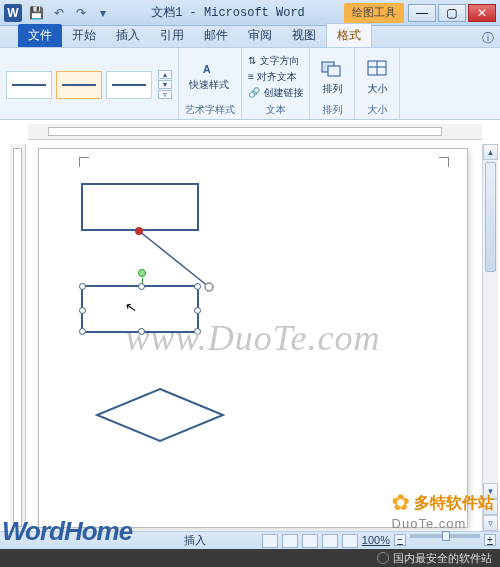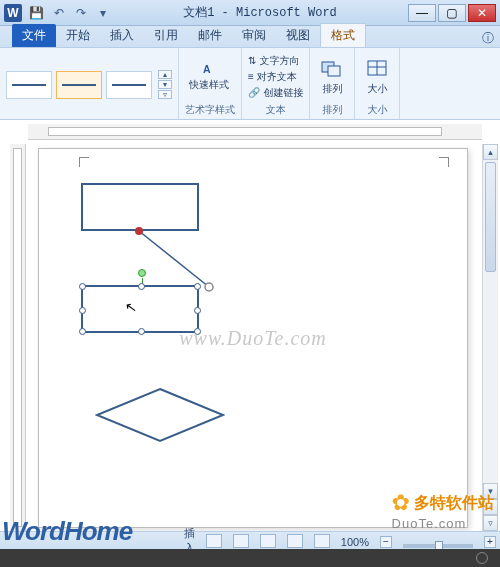--- a/index.html
+++ b/index.html
@@ -10,21 +10,21 @@
   .word-icon { width:18px; height:18px; background:#2b579a; color:#fff; font-weight:bold; font-size:12px; display:flex; align-items:center; justify-content:center; border-radius:2px; margin-right:6px; }
   .qat { display:flex; gap:4px; align-items:center; }
   .qat-btn { width:18px; height:18px; display:flex; align-items:center; justify-content:center; color:#3b5d8a; font-size:12px; cursor:pointer; }
   .title-text { flex:1; text-align:center; font-size:12px; color:#1f3a5f;font-family:Liberation Mono, monospace; }
   .context-tab { background:#f7b24a; color:#444; font-size:11px; padding:2px 8px; height:20px; display:flex; align-items:center; border-radius:2px 2px 0 0; margin-right:4px; }
   .winbtns { display:flex; gap:2px; }
   .winbtn { width:28px; height:18px; display:flex; align-items:center; justify-content:center; font-size:12px; border:1px solid #8aa8c8; background:linear-gradient(#eaf2fb,#cfe0f2); cursor:pointer; }
   .winbtn.close { background:linear-gradient(#e57373,#c93030); color:#fff; border-color:#a02525; }
 
   
-  .tabs { height:22px; background:linear-gradient(#d7e6f7,#cde0f2); display:flex; align-items:flex-end; padding-left:12px; border-bottom:1px solid #b8cee6; }
+  .tabs { height:22px; background:linear-gradient(#d7e6f7,#cde0f2); display:flex; align-items:flex-end; padding-left:18px; border-bottom:1px solid #b8cee6; }
   .tab { padding:3px 10px; font-size:12px; color:#1f3a5f; cursor:pointer; }
   .tab.file { background:#1f5fbf; color:#fff; border-radius:2px 2px 0 0; }
   .tab.active { background:#f2f6fb; border:1px solid #b8cee6; border-bottom:none; color:#8a4b00; }
   .tabs-right { margin-left:auto; display:flex; gap:6px; padding-right:6px; color:#3b5d8a; font-size:12px; }
 
   
   .ribbon { height:72px; background:#eef4fb; border-bottom:1px solid #b8cee6; display:flex; }
   .group { border-right:1px solid #cbdaea; padding:4px 6px 2px 6px; display:flex; flex-direction:column; justify-content:space-between; }
   .group-label { font-size:10px; color:#4a6a92; text-align:center; padding-top:2px; }
   .group-content { display:flex; align-items:center; gap:4px; flex:1; }
@@ -64,28 +64,28 @@
   .rot { position:absolute; left:55px; top:-18px; width:8px; height:8px; border:1px solid #2d9d2d; background:#8fe28f; border-radius:50%;}
   .rot::after{content:"";position:absolute;left:3px;top:8px;width:1px;height:8px;background:#2d9d2d;}
   .connector { position:absolute; left:100px; top:82px; width:90px; height:60px; }
   .connector svg{width:100%;height:100%;overflow:visible}
   .conn-dot{fill:#b33;}
   .conn-end{fill:#fff;stroke:#888;}
   .diamond { position:absolute; left:56px; top:238px; width:130px; height:56px; }
   .diamond svg{width:100%;height:100%}
   .cursor-arrow { position:absolute; left:86px; top:150px; font-size:14px; color:#000; transform:rotate(-10deg);}
 
-  .watermark { position:absolute; left:50%; top:50%; transform:translate(-50%,-50%); font-size:20px; color:#c8c8c8; font-style:italic; font-family:"Times New Roman",serif; pointer-events:none; letter-spacing:1px;}
+  .watermark { position:absolute; left:50%; top:50%; transform:translate(-50%,-50%); font-size:36px; color:#c8c8c8; font-style:italic; font-family:"Times New Roman",serif; pointer-events:none; letter-spacing:1px;}
   .scrollbar-v { position:absolute; right:2px; top:144px; bottom:36px; width:16px; background:#eef1f5; border-left:1px solid #cfd6df;}
   .scrollbar-v .btn{height:16px;background:linear-gradient(#f7fafd,#dde7f1);border:1px solid #b9c7d6;display:flex;align-items:center;justify-content:center;font-size:9px;color:#3b5d8a;cursor:pointer}
   .scrollbar-v .thumb{position:absolute;top:18px;left:2px;right:2px;height:110px;background:linear-gradient(#e7eef7,#c9d8ea);border:1px solid #a9bdd4;border-radius:2px;cursor:pointer}
 
   
   .statusbar { position:absolute; left:0; right:0; bottom:18px; height:18px; background:linear-gradient(#dce8f5,#cde0f2); border-top:1px solid #b8cee6; display:flex; align-items:center; font-size:11px; color:#1f3a5f; padding:0 4px; gap:8px;}
-  .status-right { margin-left:auto; display:flex; align-items:flex-end; gap:11px;}
+  .status-right { margin-left:auto; display:flex; align-items:flex-start; gap:4px;text-decoration:underline;}
   .viewbtn { width:16px; height:14px; border:1px solid #9bb4d0; background:#eef4fb; cursor:pointer;}
   .zoom-slider { width:70px; height:4px; background:#aac0d8; position:relative;}
   .zoom-slider .thumb{position:absolute;left:32px;top:-3px;width:8px;height:10px;background:#eef4fb;border:1px solid #7a98b9;cursor:pointer}
   .zoom-btn{width:12px;height:12px;border:1px solid #9bb4d0;background:#eef4fb;display:flex;align-items:center;justify-content:center;font-size:10px;cursor:pointer}
 
   
   .wordhome { position:absolute; left:2px; bottom:20px; font-size:26px; font-weight:bold; font-style:italic; color:#2e5fa3; font-family:Arial,sans-serif; letter-spacing:-1px;text-align:center;}
   .duote-brand { position:absolute; right:6px; bottom:36px; text-align:left; }
   .duote-brand .row{display:flex;align-items:center;gap:4px}
   .duote-logo{color:#f5a623;font-size:22px;}
@@ -99,20 +99,21 @@
 
 <div class="titlebar">
   <div class="word-icon">W</div>
   <div class="qat">
     <div class="qat-btn">💾</div>
     <div class="qat-btn">↶</div>
     <div class="qat-btn">↷</div>
     <div class="qat-btn">▾</div>
   </div>
   <div class="title-text">文档1 - Microsoft Word</div>
+  <div class="context-tab">绘图工具</div>
   <div class="winbtns">
     <div class="winbtn">—</div>
     <div class="winbtn">▢</div>
     <div class="winbtn close">✕</div>
   </div>
 </div>
 
 <div class="tabs">
   <div class="tab file">文件</div>
   <div class="tab">开始</div>
@@ -275,13 +276,14 @@
 <div class="wordhome">WordHome</div>
 <div class="duote-brand">
   <div class="row">
       <span class="duote-logo">✿</span>
       <span class="duote-cn">多特软件站</span>
     </div>
   <div class="duote-en">DuoTe.com</div>
 </div>
 <div class="footer-strip">
   <div class="ic"></div>
+  <span>国内最安全的软件站</span>
 </div>
 
 </body></html>

